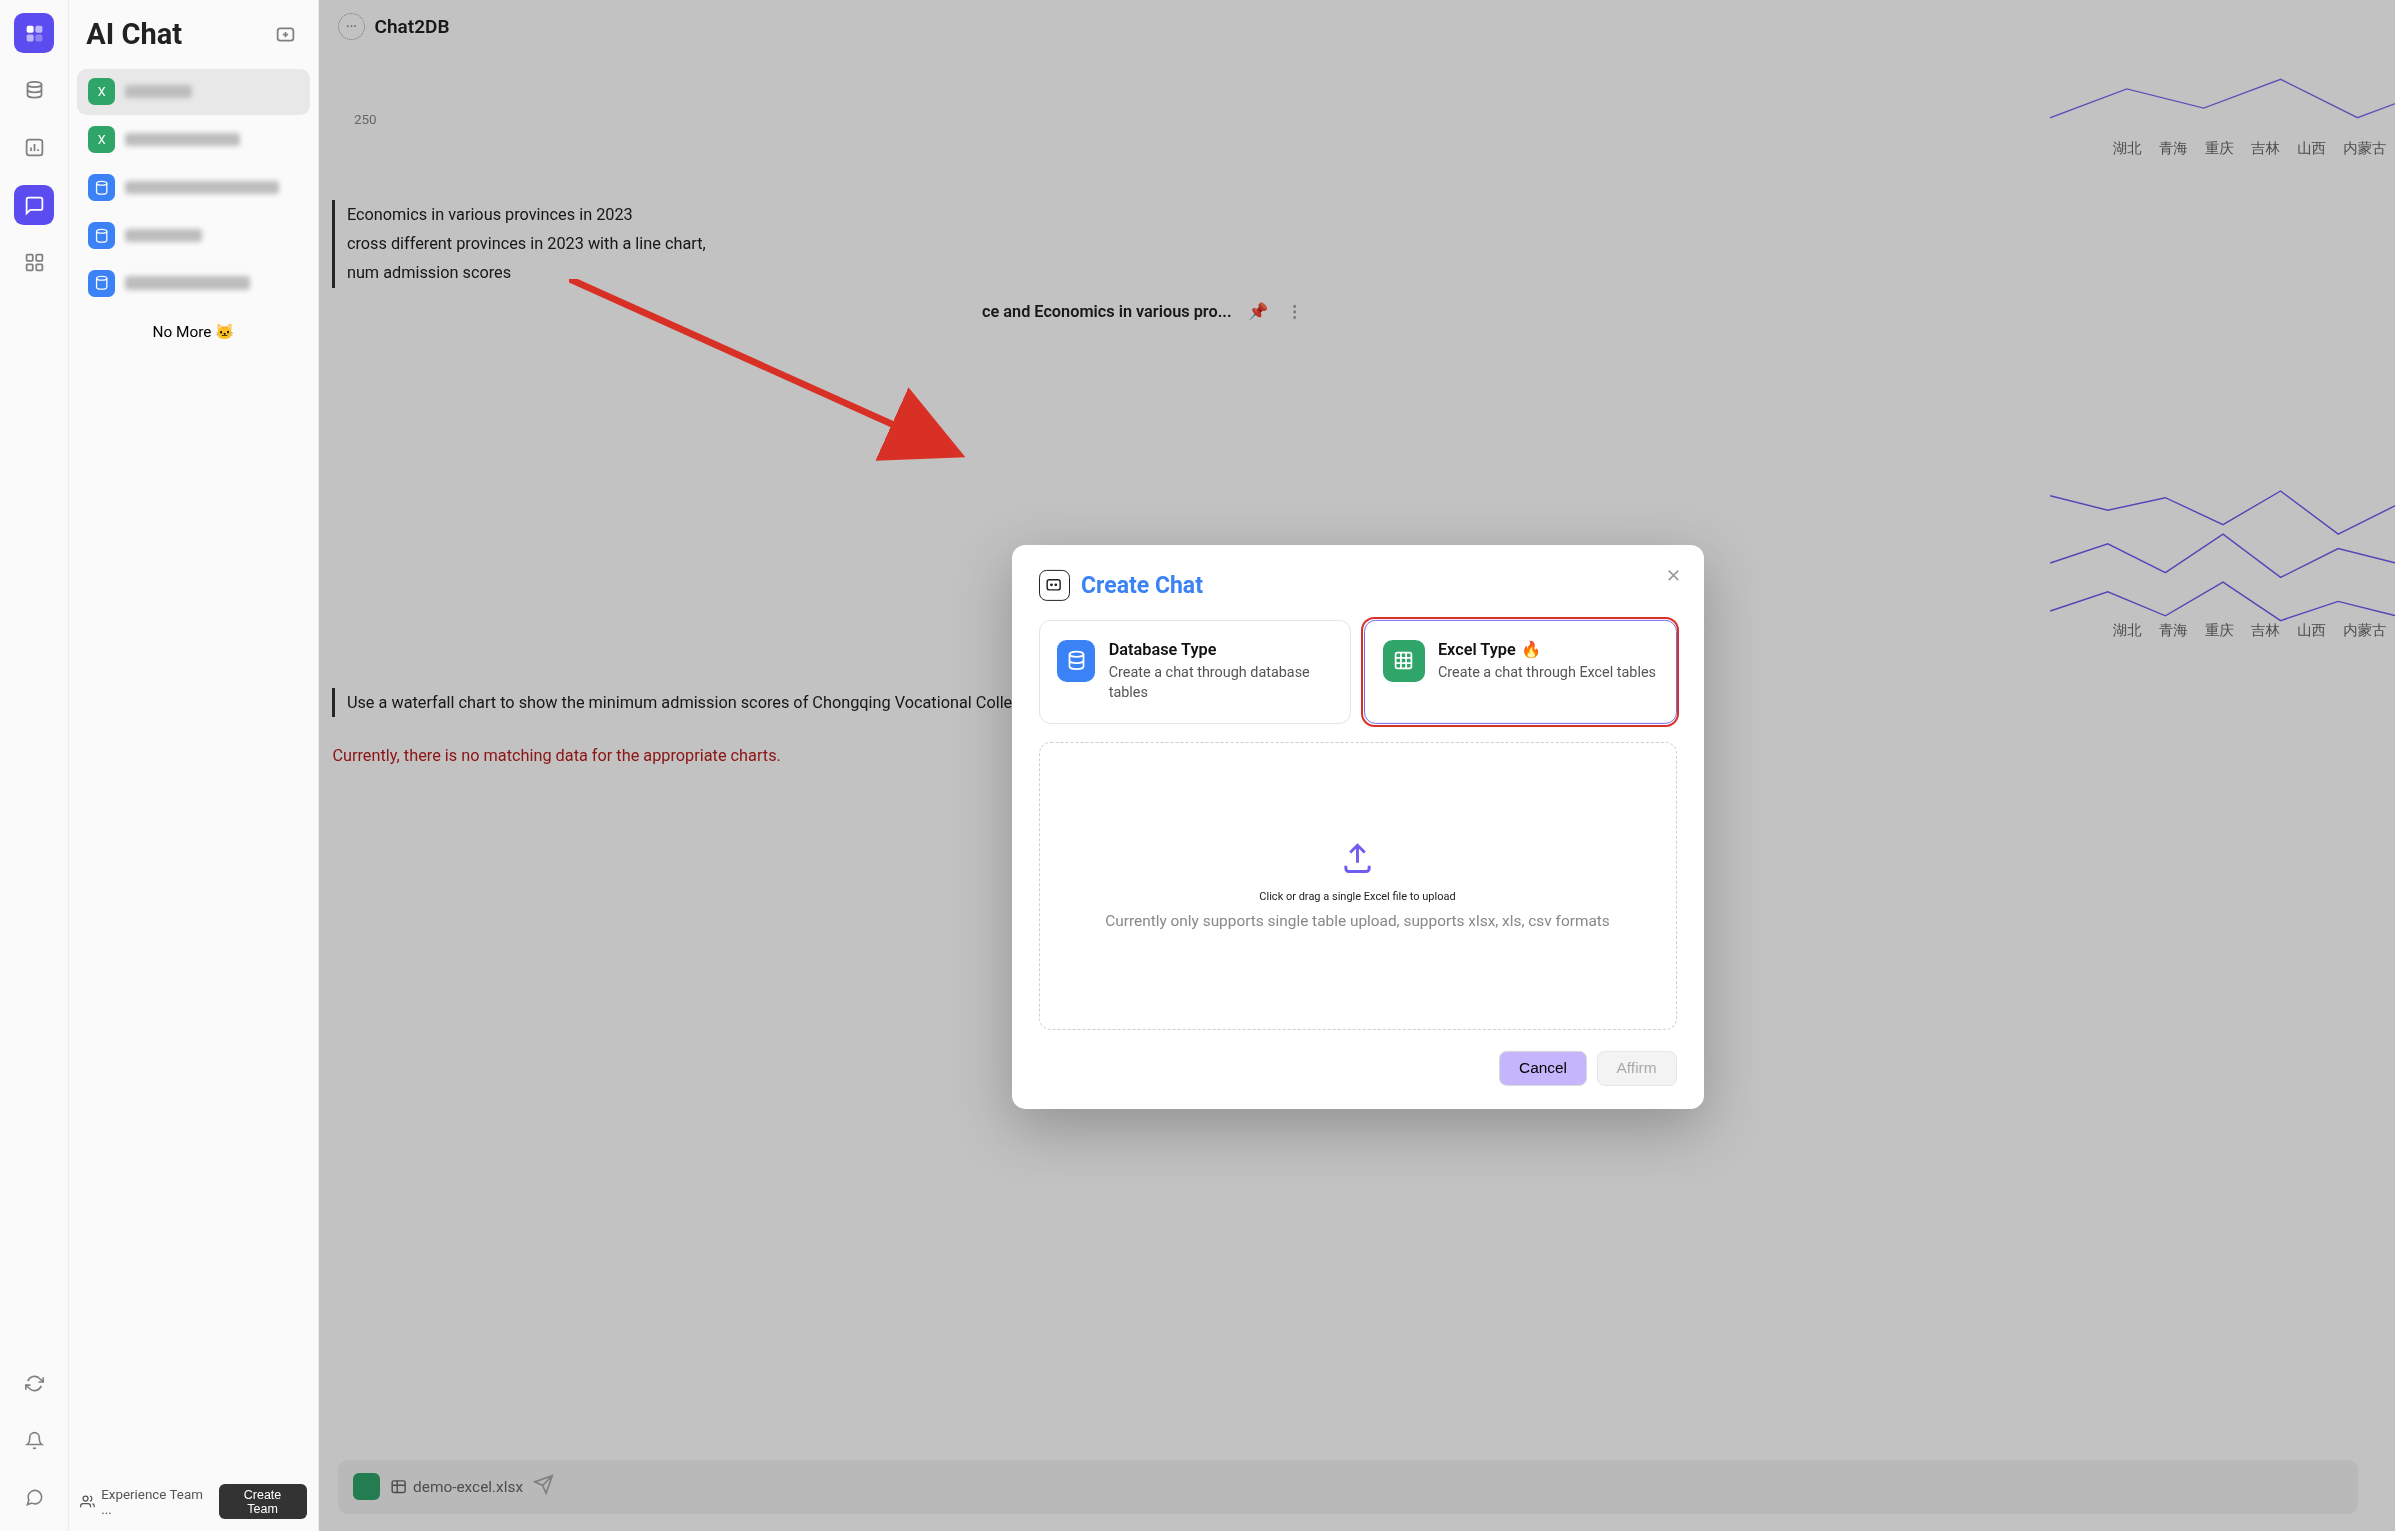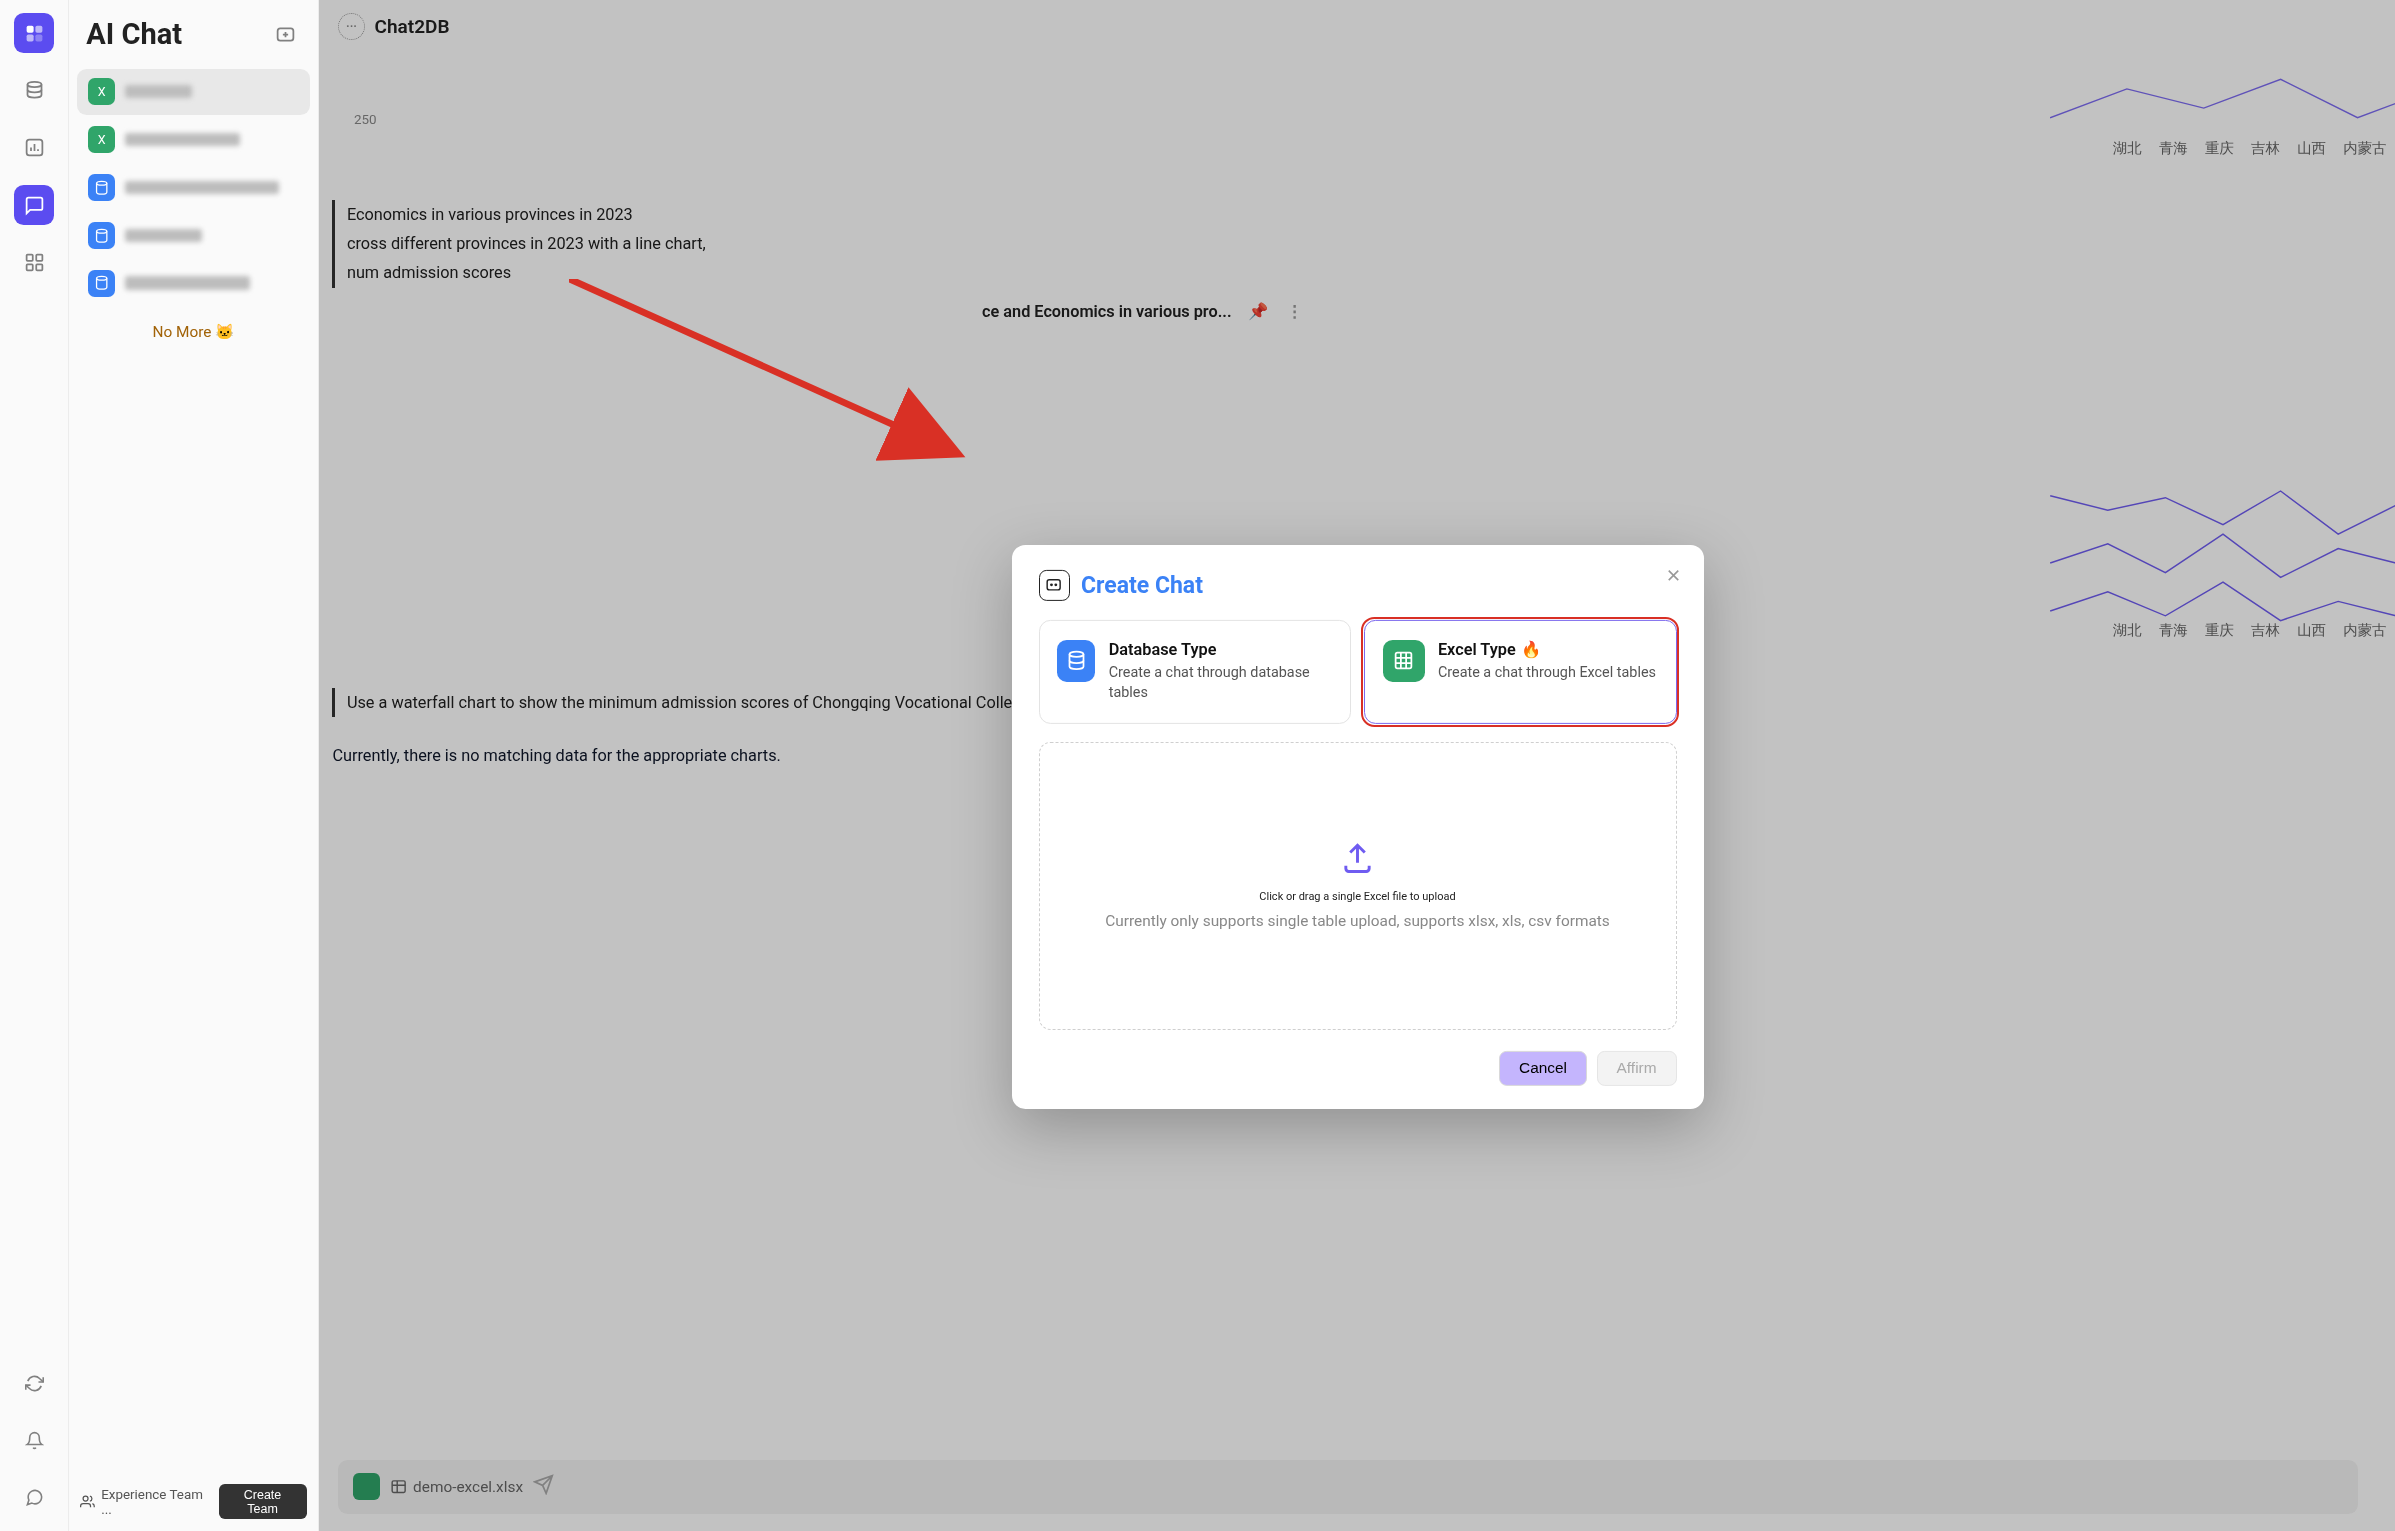--- a/index.html
+++ b/index.html
@@ -89,21 +89,21 @@
   font-size:12.5px;color:#fff;
 }
 .chat-icon.excel { background:#30a56a; }
 .chat-icon.db { background:#3b82f6; }
 .chat-label-blur {
   height:13.4px; width:106px; border-radius:2.9px;
   background:#bdbdbd; filter:blur(2.9px);
 }
 .no-more {
   text-align:center;
-  color:#a16207;
+  color:#000000;
   font-size:15.4px;
   padding:17.3px 0;
 }
 .sidebar-footer {
   margin-top:auto;
   display:flex;align-items:center;
   padding:5.8px 3.8px;
   gap:5.8px;
   font-size:13.4px;
   color:#555;
@@ -157,21 +157,21 @@
 }
 .text-block {
   position:absolute; left:13.4px; top:146px;
   padding-left:11.5px;
   border-left:3.8px solid #333;
   font-size:16.3px;
   color:#222;
   line-height:1.8;
 }
 .text-block2 { top:634px; }
-.nomatch { position:absolute; left:13.4px; top:692px; font-size:16.3px; color:#0f172a;}
+.nomatch { position:absolute; left:13.4px; top:692px; font-size:16.3px; color:#b91c1c;}
 .code-row {
   position:absolute; left:13.4px; top:248px;
   display:flex;align-items:center;gap:9.6px;
   font-size:16.3px;font-weight:600;color:#222;
 }
 .code-row .pin {margin-left:7.7px;color:#999;}
 .chart-bg2 {
   position:absolute; right:0; top:413px;
   width:346px; height:192px;
 }

